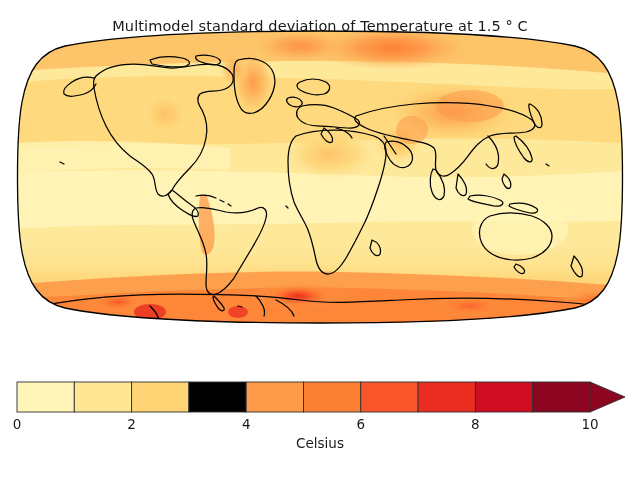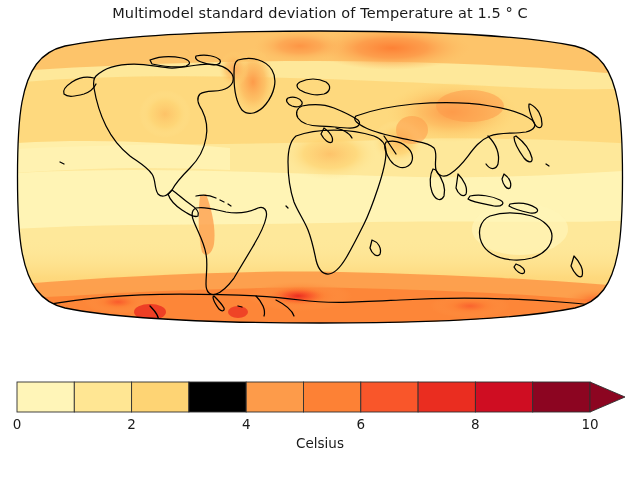--- a/index.html
+++ b/index.html
@@ -10,21 +10,21 @@
   #page {
     position: relative;
     width: 640px;
     height: 480px;
     background: #ffffff;
     font-family: "DejaVu Sans", sans-serif;
     overflow: hidden;
   }
   #title {
     position: absolute;
-    top: 5px;
+    top: 18px;
     left: 0;
     width: 640px;
     text-align: center;
     font-size: 14.5px;
     color: #1a1a1a;
     letter-spacing: 0.1px;
     white-space: pre;
   }
   #map-wrap {
     position: absolute;

